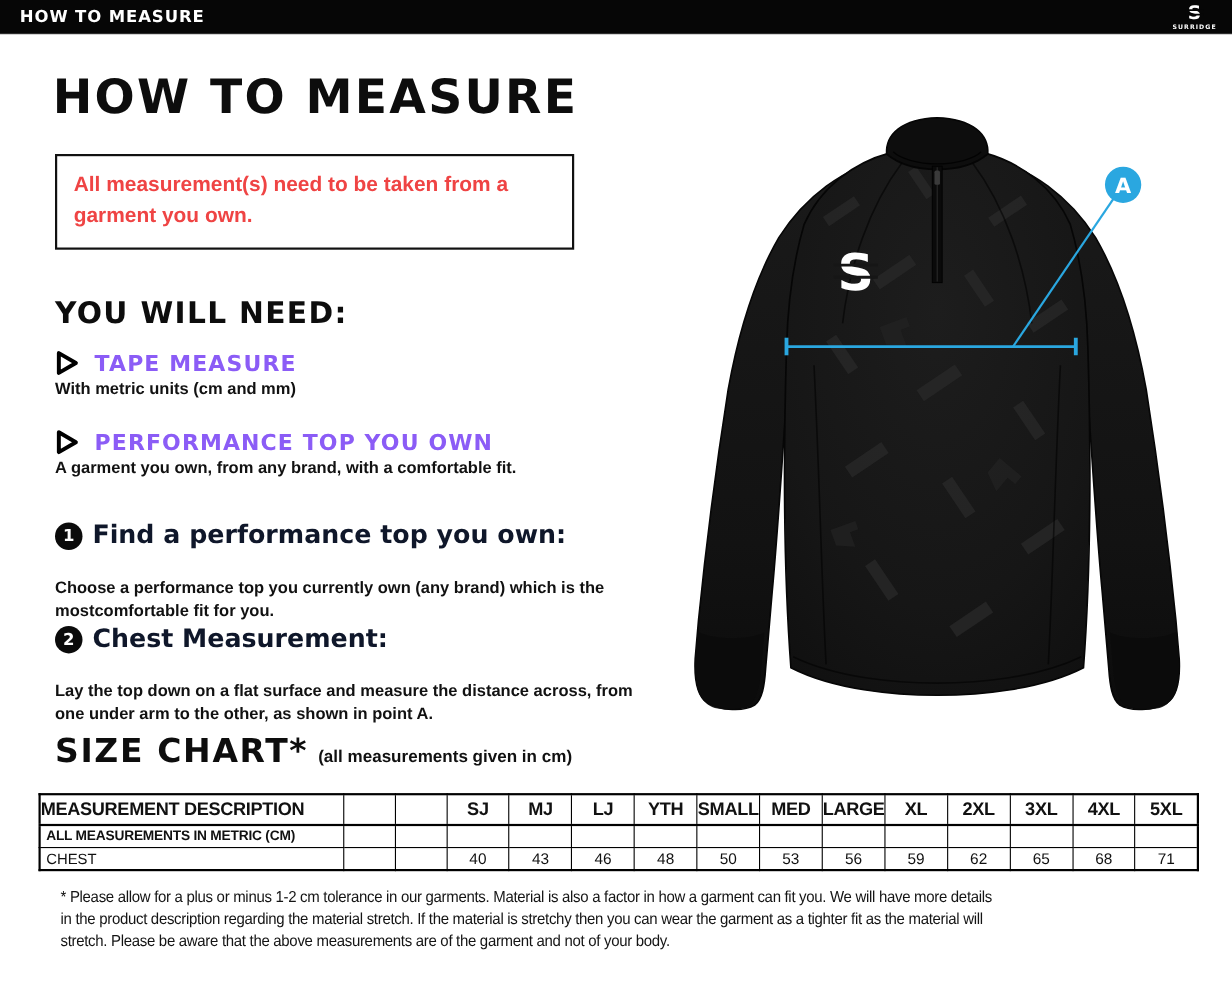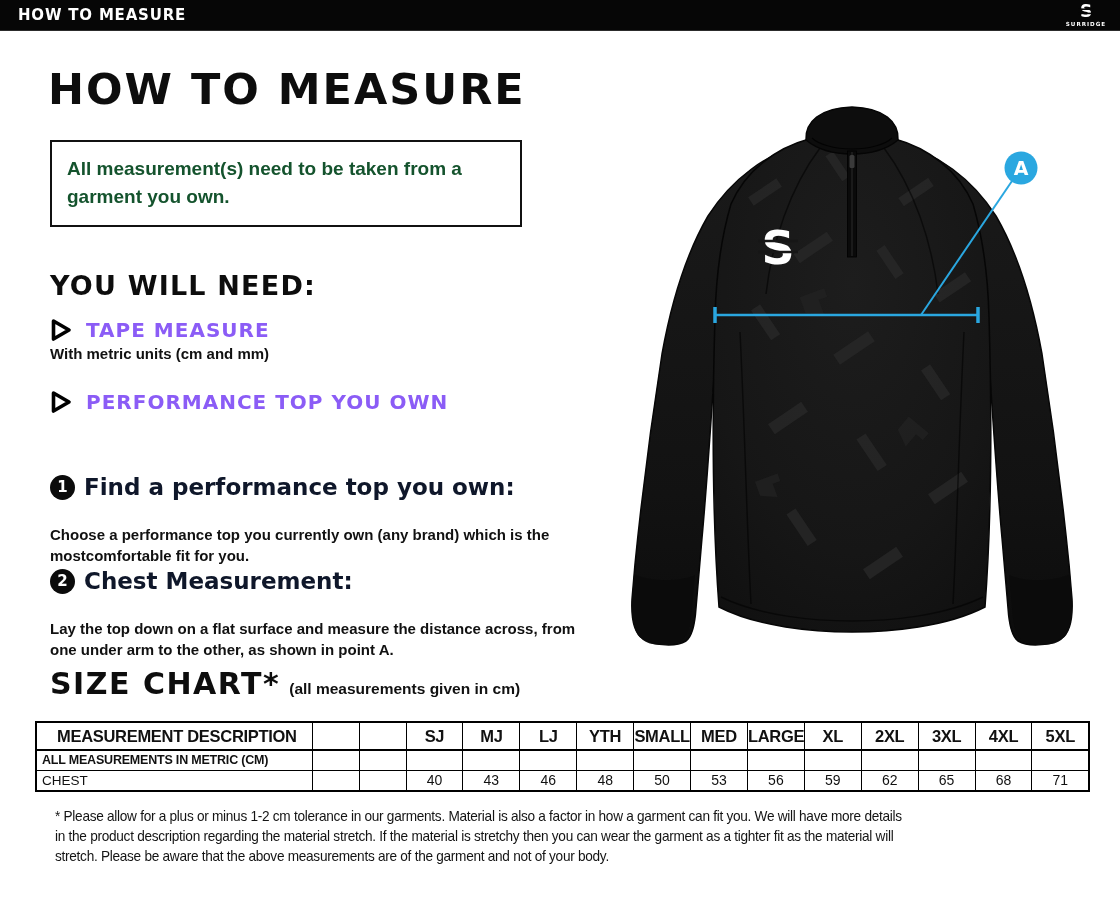--- a/index.html
+++ b/index.html
@@ -21,21 +21,21 @@
   .h1 {
     position:absolute; left:48px; top:64px; font-size:43px; font-weight:bold;
     letter-spacing:2px; color:#0d0d0d;
   }
   .note-box {
     position:absolute; left:50px; top:140px; width:472px; border:2.5px solid #111;
     padding:13px 15px 14px 15px; background:#fff;
   }
   .note-box p {
     font-family:"Liberation Sans", sans-serif; font-size:19px; font-weight:bold;
-    line-height:28px; color:#14532d;
+    line-height:28px; color:#ef4444;
   }
   .h2 {
     position:absolute; left:50px; top:270px; font-size:27px; font-weight:bold;
     letter-spacing:1.2px; color:#0d0d0d;
   }
   .need-item { position:absolute; left:50px; display:block; }
   .need-row { display:flex; align-items:center; gap:14px; }
   .need-title { font-size:20px; font-weight:bold; letter-spacing:1px; color:#8b5cf6; }
   .need-desc {
     font-family:"Liberation Sans", sans-serif; font-size:15px; font-weight:bold;
@@ -68,21 +68,21 @@
     color:#111; margin-left:9px; vertical-align:baseline;
   }
   
   .size-table {
     position:absolute; left:35px; top:721px; width:1055px;
     border-collapse:collapse; table-layout:fixed;
     font-family:"Liberation Sans", sans-serif; border:2.5px solid #000;
   }
   .size-table th, .size-table td { border:1px solid #000; overflow:hidden; }
   .size-table tr.hdr th { height:28px; font-size:16.5px; font-weight:bold; letter-spacing:-0.3px; }
-  .size-table th.desc { text-align:left; padding-left:20px; }
+  .size-table th.desc { text-align:left; padding-left:0; }
   .size-table tr.hdr { border-bottom:2px solid #000; }
   .size-table tr.unit td { height:20px; font-size:12.5px; font-weight:bold; text-align:left; padding-left:5px; letter-spacing:-0.2px; }
   .size-table tr.vals td { height:21px; font-size:14px; font-weight:normal; text-align:center; }
   .size-table tr.vals td.lbl { text-align:left; padding-left:5px; font-size:13.5px; }
   
   .footnote {
     position:absolute; left:55px; top:806px; width:905px;
     font-family:"Liberation Sans", sans-serif; font-size:14.5px; line-height:20px;
     color:#141414; letter-spacing:-0.3px; transform:scaleX(0.94); transform-origin:top left;
   }
@@ -124,20 +124,21 @@
     <p class="need-desc">With metric units (cm and mm)</p>
   </div>
 
   <div class="need-item need-2">
     <div class="need-row">
       <svg width="22" height="24" viewBox="0 0 22 24">
         <path d="M3.5 3 L19 12 L3.5 21 Z" fill="#ffffff" stroke="#000000" stroke-width="3.6" stroke-linejoin="round"></path>
       </svg>
       <span class="need-title">PERFORMANCE TOP YOU OWN</span>
     </div>
+    <p class="need-desc">A garment you own, from any brand, with a comfortable fit.</p>
   </div>
 
   <div class="step step-1">
     <div class="step-head">
       <span class="step-num">1</span>
       <span class="step-title">Find a performance top you own:</span>
     </div>
     <p class="step-desc">Choose a performance top  you currently own (any brand) which is the mostcomfortable fit for you.</p>
   </div>
 

